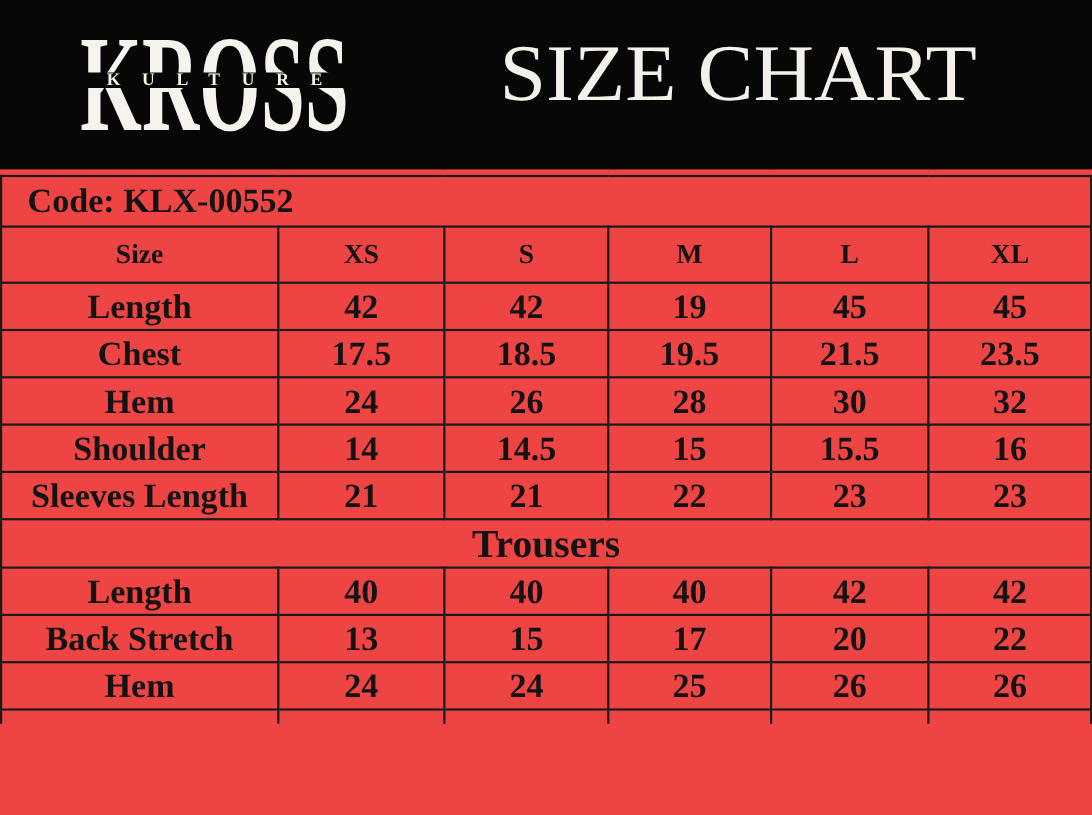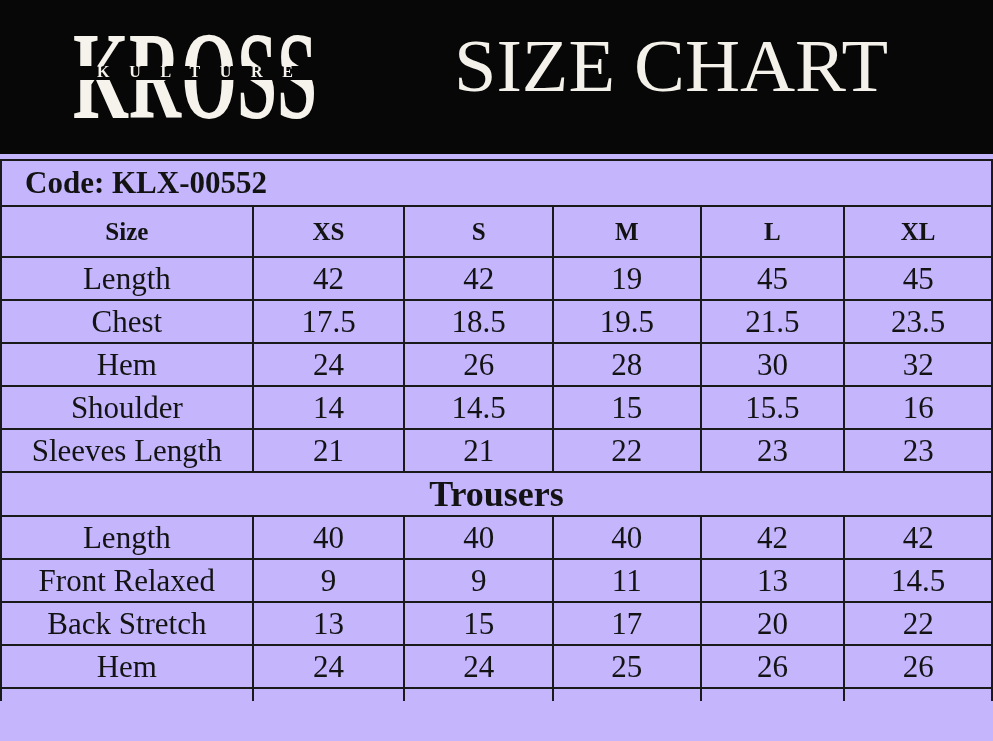--- a/index.html
+++ b/index.html
@@ -1,20 +1,20 @@
 <!DOCTYPE html>
 <html><head>
 <meta charset="utf-8">
 <style>
   html, body { margin: 0; padding: 0; background: #ffffff; }
   .page {
     position: relative;
     width: 993px;
     height: 741px;
-    background: #c4b5fd;
+    background: #ef4444;
     overflow: hidden;
     font-family: "Liberation Serif", serif;
     color: #131313;
   }
 
   
   .band {
     position: relative;
     width: 100%;
     height: 154px;
@@ -46,21 +46,21 @@
   }
   .head-row th {
     height: 49px;
     text-align: center;
     font-weight: bold;
     font-size: 25px;
   }
   .data-row td {
     height: 41px;
     text-align: center;
-    font-weight: normal;
+    font-weight: bold;
     font-size: 31px;
     border-radius: 19px;
   }
   .section-row td {
     height: 41px;
     text-align: center;
     font-weight: bold;
     font-size: 36px;
   }
   .partial-row td {
@@ -172,28 +172,20 @@
 
     <tr class="data-row">
       <td>Length</td>
       <td>40</td>
       <td>40</td>
       <td>40</td>
       <td>42</td>
       <td>42</td>
     </tr>
 
-    <tr class="data-row">
-      <td>Front Relaxed</td>
-      <td>9</td>
-      <td>9</td>
-      <td>11</td>
-      <td>13</td>
-      <td>14.5</td>
-    </tr>
 
     <tr class="data-row">
       <td>Back Stretch</td>
       <td>13</td>
       <td>15</td>
       <td>17</td>
       <td>20</td>
       <td>22</td>
     </tr>
 

